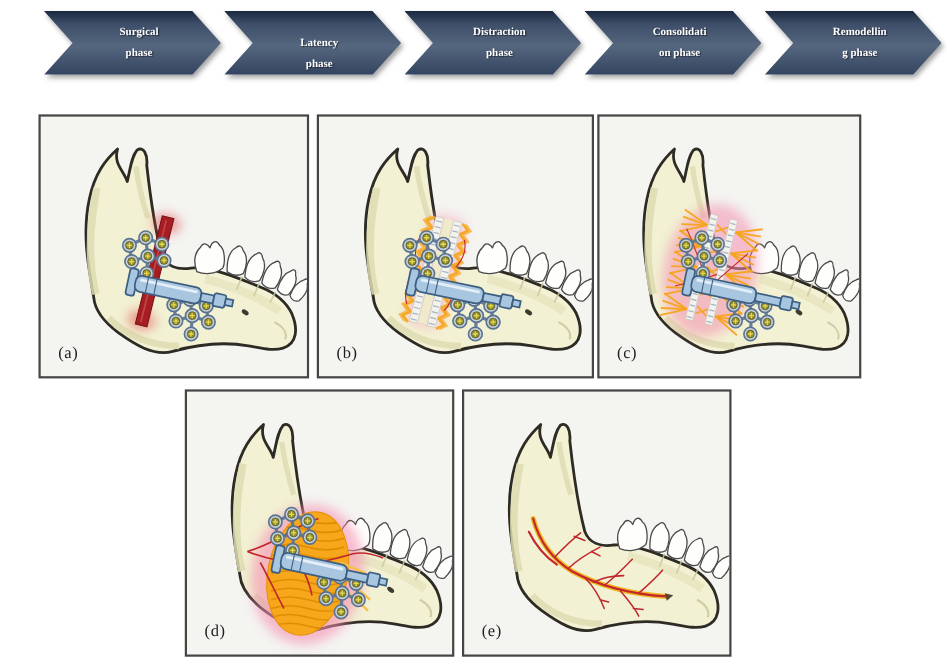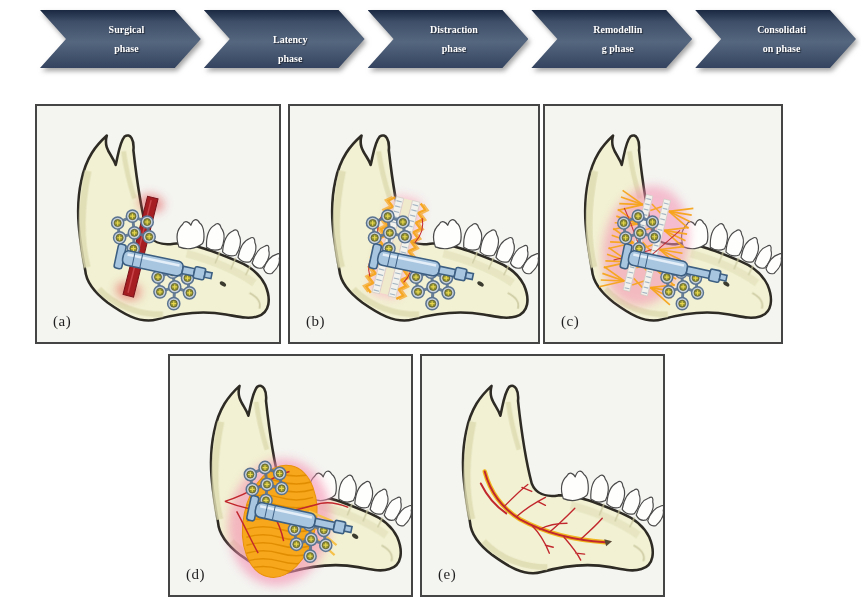--- a/index.html
+++ b/index.html
@@ -36,28 +36,28 @@
         </div>
       </div>
       <div class="chev-wrap">
         <div class="chev" style="background: linear-gradient(rgb(26, 40, 64) 0%, rgb(62, 78, 104) 20%, rgb(85, 102, 127) 55%, rgb(52, 68, 96) 100%); color: rgb(255, 255, 255);">
           <span>Distraction</span>
           <span>phase</span>
         </div>
       </div>
       <div class="chev-wrap">
         <div class="chev" style="background: linear-gradient(rgb(26, 40, 64) 0%, rgb(62, 78, 104) 20%, rgb(85, 102, 127) 55%, rgb(52, 68, 96) 100%); color: rgb(255, 255, 255);">
+          <span>Consolidati</span>
+          <span>on phase</span>
+        </div>
+      </div>
+      <div class="chev-wrap">
+        <div class="chev" style="background: linear-gradient(rgb(26, 40, 64) 0%, rgb(62, 78, 104) 20%, rgb(85, 102, 127) 55%, rgb(52, 68, 96) 100%); color: rgb(255, 255, 255);">
           <span>Remodellin</span>
           <span>g phase</span>
-        </div>
-      </div>
-      <div class="chev-wrap">
-        <div class="chev" style="background: linear-gradient(rgb(26, 40, 64) 0%, rgb(62, 78, 104) 20%, rgb(85, 102, 127) 55%, rgb(52, 68, 96) 100%); color: rgb(255, 255, 255);">
-          <span>Consolidati</span>
-          <span>on phase</span>
         </div>
       </div>
     </div>
   <div id="panels">
       <div class="panel" style="left: 35px; top: 104px; width: 246px; height: 240px; background: rgb(244, 244, 241); border-color: rgb(69, 69, 69);">
         <svg viewBox="0 0 246 240" preserveAspectRatio="none">
           <defs>
             <filter id="blur-osteotomy" x="-60%" y="-60%" width="220%" height="220%">
               <feGaussianBlur stdDeviation="5"></feGaussianBlur>
             </filter>

